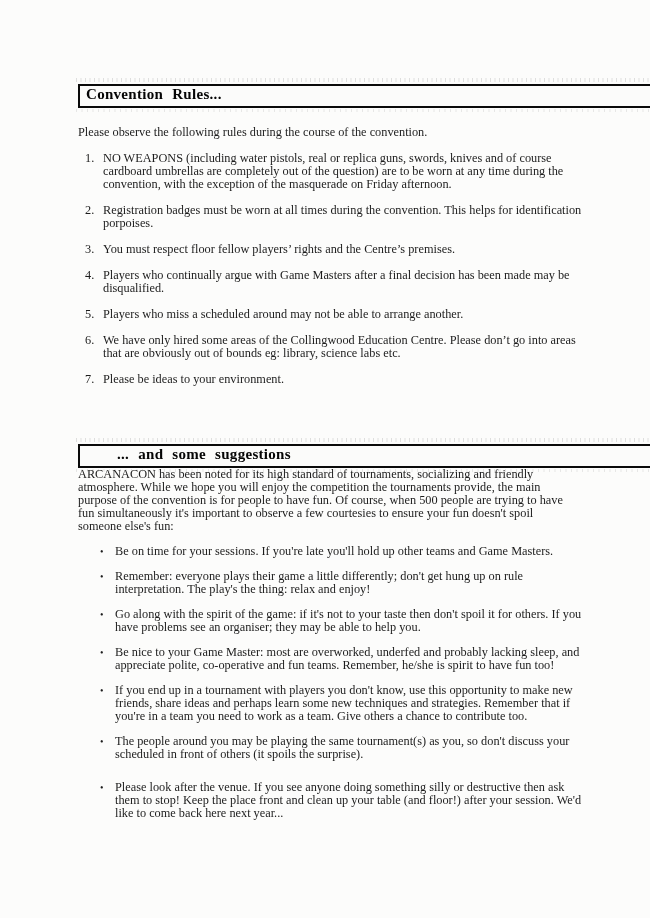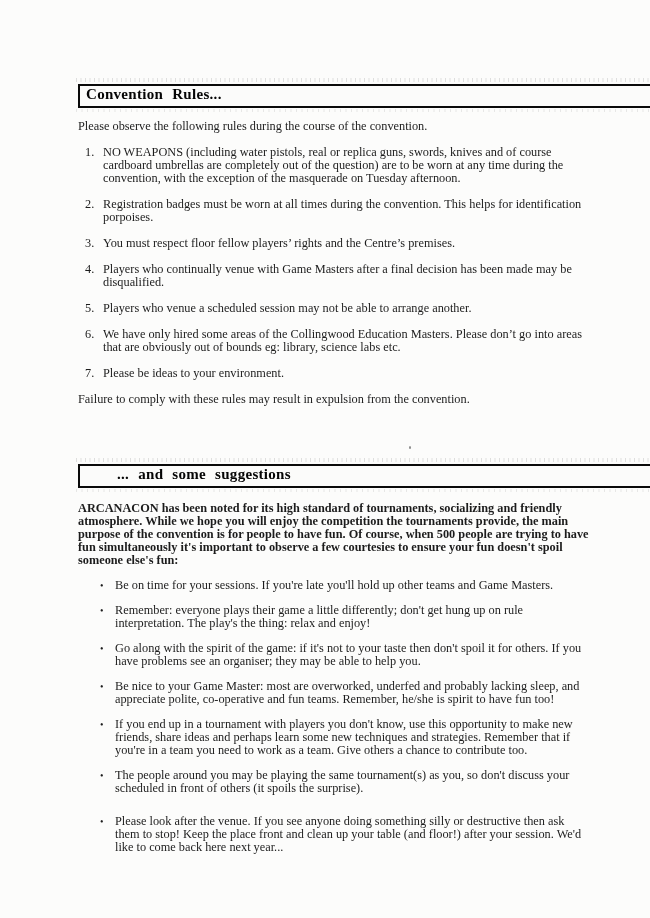--- a/index.html
+++ b/index.html
@@ -59,21 +59,21 @@
     background: repeating-linear-gradient(90deg,
       rgba(40,40,40,0.2) 0 1px, transparent 1px 5px,
       rgba(40,40,40,0.1) 5px 7px, transparent 7px 11px);
     opacity: 0.5;
   }
   .body-text {
     font-size: 12.3px;
     line-height: 13px;
   }
   .intro {
-    margin-top: 12px;
+    margin-top: 18px;
     white-space: pre-line;
   }
   .rules-list {
     margin-top: 13px;
   }
   .rule-item {
     display: flex;
     margin-bottom: 13px;
   }
   .rule-num {
@@ -87,23 +87,21 @@
   }
   .section-footer {
     margin-top: 4px;
     white-space: pre-line;
   }
   .box-gap {
     margin-top: 58px;
     padding-left: 37px;
   }
   .intro-2 {
-    margin-top: 14px;
-    white-space: pre-line;
-    font-weight: bold;
+    white-space: pre-line;
   }
   .bullet-list {
     margin-top: 12px;
   }
   .bullet-item {
     display: flex;
     margin-bottom: 12px;
   }
   .bullet-item.gap-lg {
     margin-top: 20px;
@@ -142,52 +140,51 @@
         <span>Convention  Rules...</span>
       </div>
 
       <div class="body-text intro">Please observe the following rules during the course of the convention.</div>
 
       <div class="rules-list body-text">
         <div class="rule-item">
           <div class="rule-num">1.</div>
           <div class="rule-text">NO WEAPONS (including water pistols, real or replica guns, swords, knives and of course
 cardboard umbrellas are completely out of the question) are to be worn at any time during the
-convention, with the exception of the masquerade on Tuesday afternoon.</div>
+convention, with the exception of the masquerade on Friday afternoon.</div>
         </div>
         <div class="rule-item">
           <div class="rule-num">2.</div>
           <div class="rule-text">Registration badges must be worn at all times during the convention. This helps for identification
 porpoises.</div>
         </div>
         <div class="rule-item">
           <div class="rule-num">3.</div>
           <div class="rule-text">You must respect floor fellow players’ rights and the Centre’s premises.</div>
         </div>
         <div class="rule-item">
           <div class="rule-num">4.</div>
-          <div class="rule-text">Players who continually venue with Game Masters after a final decision has been made may be
+          <div class="rule-text">Players who continually argue with Game Masters after a final decision has been made may be
 disqualified.</div>
         </div>
         <div class="rule-item">
           <div class="rule-num">5.</div>
-          <div class="rule-text">Players who venue a scheduled session may not be able to arrange another.</div>
+          <div class="rule-text">Players who miss a scheduled around may not be able to arrange another.</div>
         </div>
         <div class="rule-item">
           <div class="rule-num">6.</div>
-          <div class="rule-text">We have only hired some areas of the Collingwood Education Masters. Please don’t go into areas
+          <div class="rule-text">We have only hired some areas of the Collingwood Education Centre. Please don’t go into areas
 that are obviously out of bounds eg: library, science labs etc.</div>
         </div>
         <div class="rule-item">
           <div class="rule-num">7.</div>
           <div class="rule-text">Please be ideas to your environment.</div>
         </div>
       </div>
 
-      <div class="body-text section-footer">Failure to comply with these rules may result in expulsion from the convention.</div>
     </div>
 
     <div>
       <div class="header-box box-gap">
         <span>...  and  some  suggestions</span>
       </div>
 
       <div class="body-text intro-2">ARCANACON has been noted for its high standard of tournaments, socializing and friendly
 atmosphere. While we hope you will enjoy the competition the tournaments provide, the main
 purpose of the convention is for people to have fun. Of course, when 500 people are trying to have

